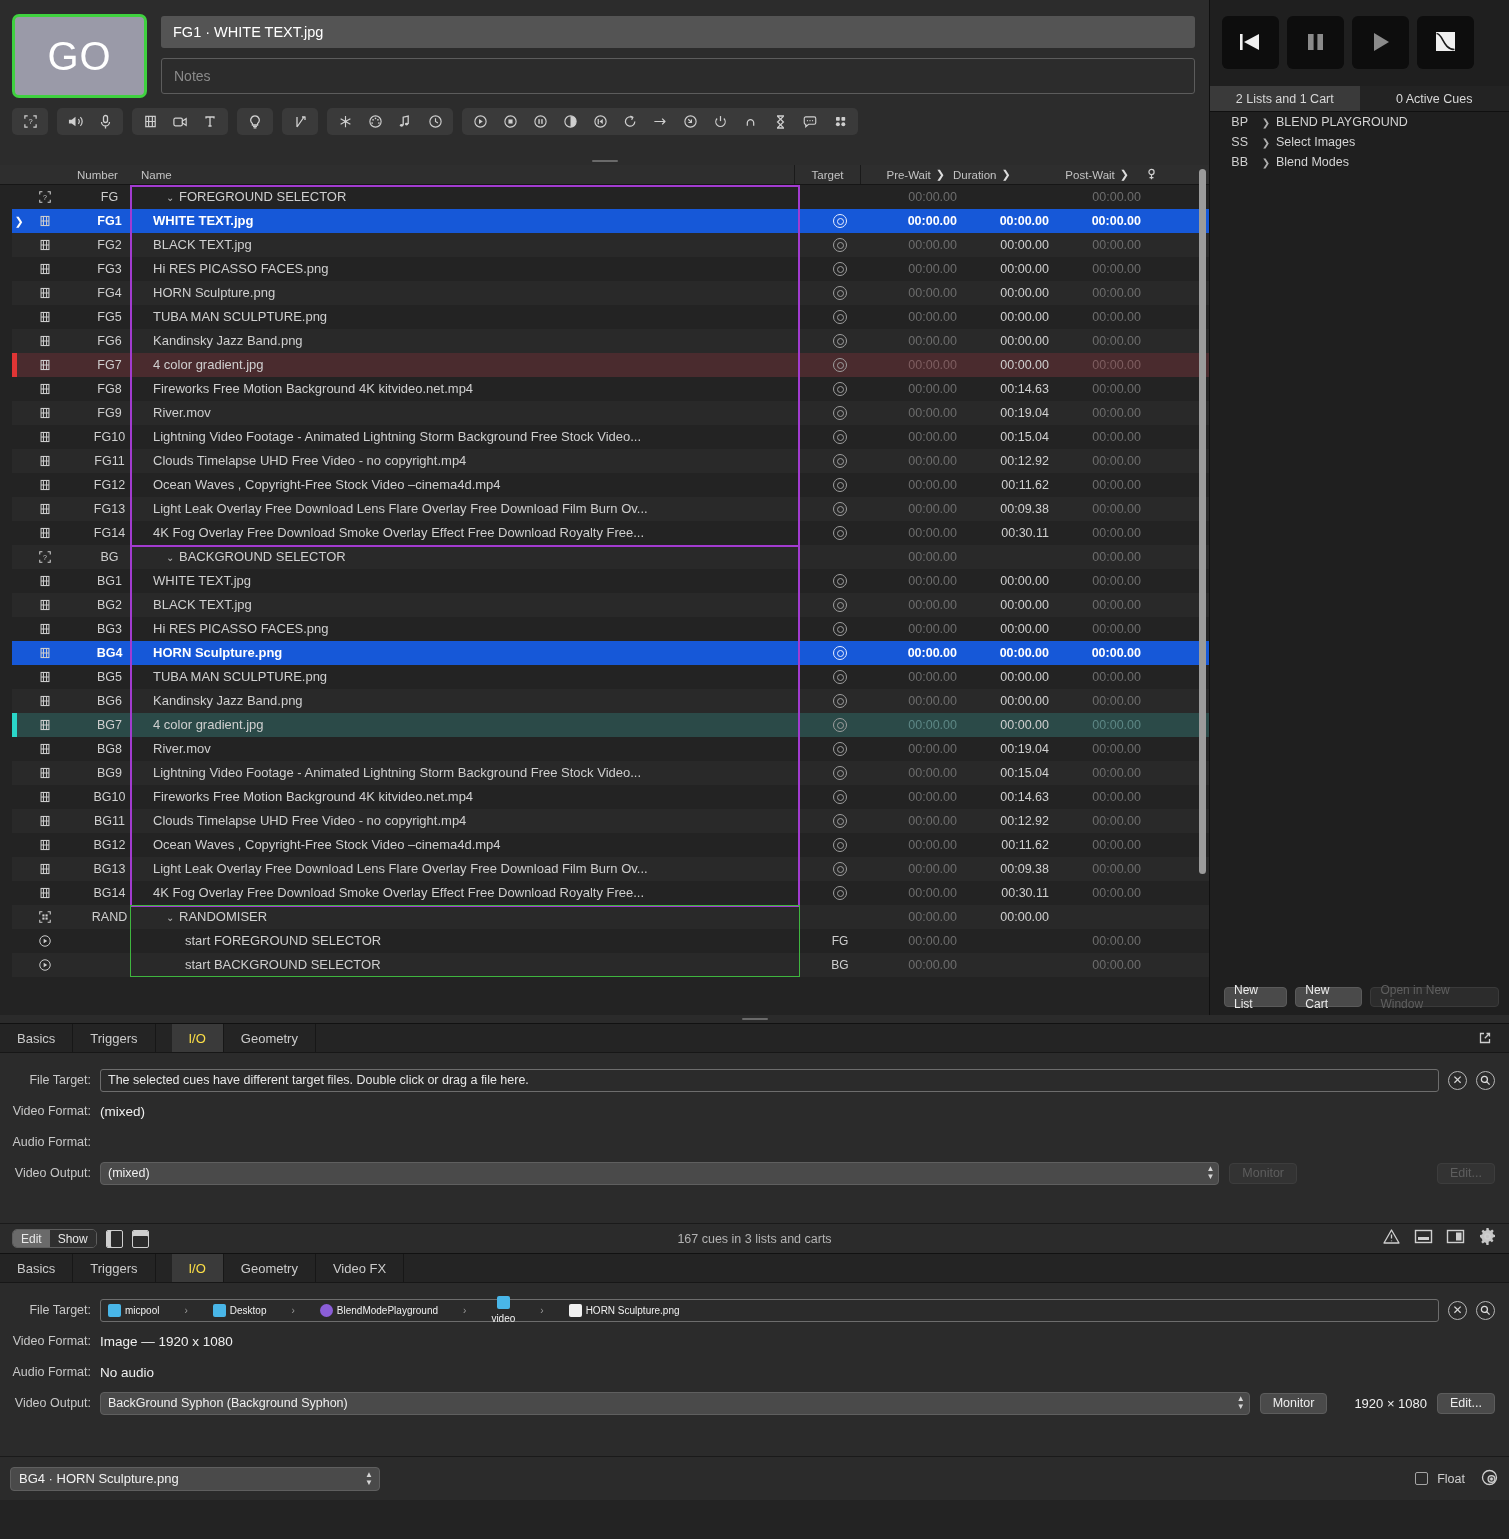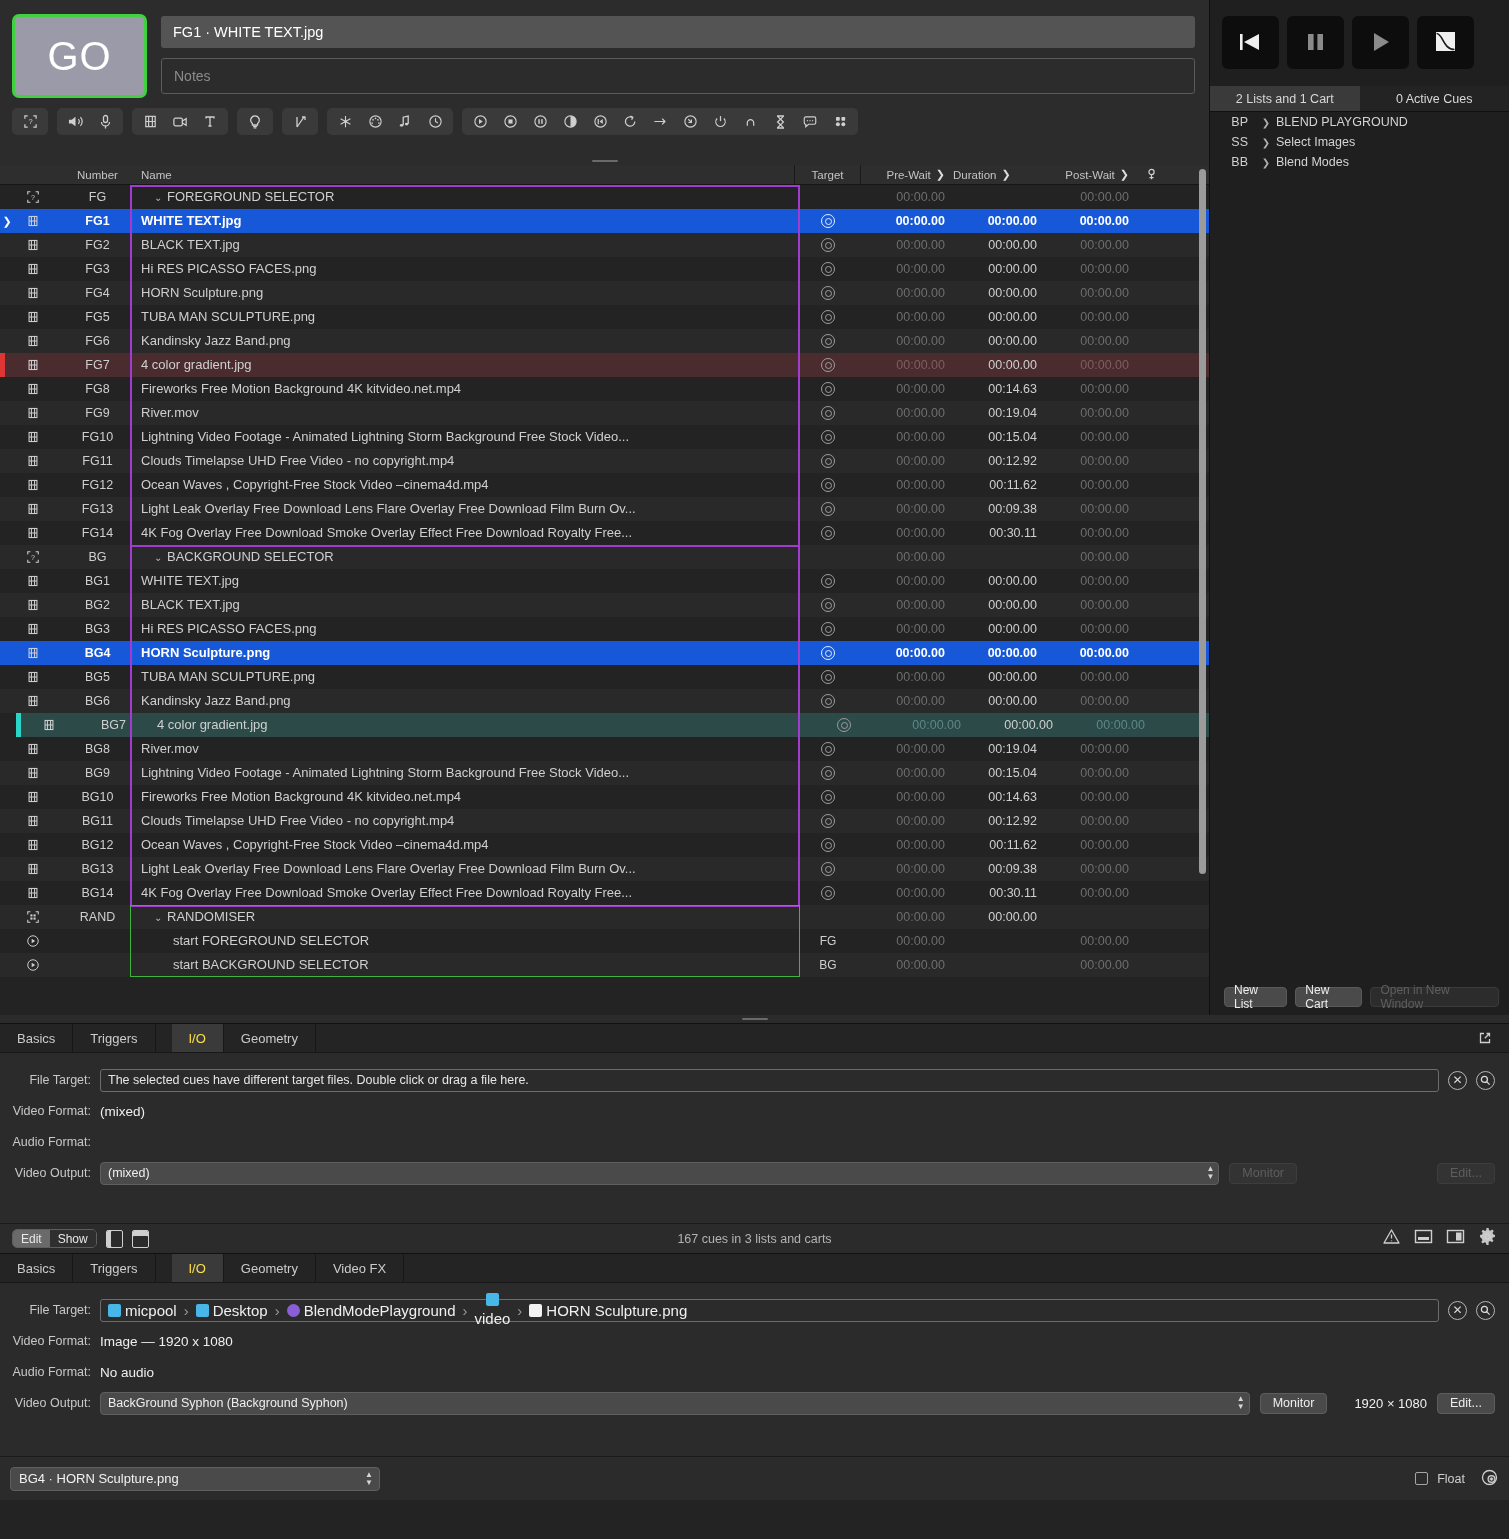--- a/index.html
+++ b/index.html
@@ -72,27 +72,27 @@
   .c-ico{width:65px;}
   .c-num{width:65px;justify-content:center;}
   .c-name{width:665px;padding-left:11px;}
   .c-tgt{width:66px;justify-content:center;}
   .c-pre{width:92px;justify-content:flex-end;padding-right:8px;}
   .c-dur{width:92px;justify-content:flex-start;padding-right:8px;}
   .c-post{width:92px;justify-content:flex-end;padding-right:8px;}
   .c-flag{width:28px;justify-content:center;}
   .arrw{margin-left:5px;font-size:11px;color:#dcdcdc;}
 
-  .rows{flex:1 1 auto;overflow:hidden;position:relative;}
+  .rows{flex:1 1 auto;overflow:hidden;position:relative;padding-left:12px;}
   .row{display:flex;height:24px;align-items:center;font-size:13px;color:#cfcfcf;position:relative;}
   .row.alt{background:#292929;}
   .row.base{background:#232323;}
   .row.sel{background:#1658d8;color:#fff;}
   .row.red{background:#4a2b2e;}
-  .row.teal{background:#2b4a48;margin-left:16px;}
+  .row.teal{background:#2b4a48;}
   .row .cell{height:100%;display:flex;align-items:center;}
   .cell.c-ico{justify-content:center;}
   .cell.c-num{justify-content:center;font-size:12.5px;}
   .cell.c-name{padding-left:11px;white-space:nowrap;overflow:hidden;text-overflow:ellipsis;display:block;line-height:24px;}
   .cell.c-tgt{justify-content:center;}
   .cell.c-pre,.cell.c-dur,.cell.c-post{justify-content:flex-end;padding-right:8px;font-size:12.5px;}
   .dim{color:#6d6d6d;}
   .row.red .dim{color:#7e5e60;}
   .row.teal .dim{color:#5d8785;}
   .bold{font-weight:bold;}
@@ -133,21 +133,21 @@
   .fgrid{padding:14px 0 0 0;}
   .frow{display:flex;align-items:center;height:26px;margin-bottom:5px;padding-right:14px;}
   .flabel{width:100px;text-align:right;padding-right:9px;font-size:12.5px;color:#c8c8c8;}
   .finput{flex:1;height:23px;background:#2b2b2b;border:1px solid #6d6d6d;border-radius:3px;display:flex;align-items:center;padding:0 7px;font-size:12.5px;color:#e6e6e6;}
   .fvalue{font-size:13.5px;color:#efefef;}
   .fselect{flex:1;height:23px;background:#4a4a4a;border:1px solid #5f5f5f;border-radius:4px;display:flex;align-items:center;padding:0 7px;font-size:12.5px;color:#efefef;position:relative;}
   .stepper{position:absolute;right:4px;top:2px;display:flex;flex-direction:column;gap:0px;color:#d6d6d6;font-size:8px;line-height:8px;}
   .iconbtn{width:19px;height:19px;border-radius:50%;border:1.6px solid #b5b5b5;display:flex;align-items:center;justify-content:center;color:#d9d9d9;font-size:12px;margin-left:9px;}
   .btn{height:21px;background:#4a4a4a;border:1px solid #5d5d5d;border-radius:4px;font-size:12.5px;color:#eee;display:flex;align-items:center;padding:0 12px;margin-left:10px;}
   .btn.disabled{background:#333;color:#5e5e5e;border-color:#3d3d3d;}
-  .crumb{display:flex;align-items:center;gap:5px;font-size:15px;color:#f0f0f0;white-space:nowrap;}
+  .crumb{display:flex;align-items:center;gap:23px;font-size:10px;color:#f0f0f0;white-space:nowrap;}
   .crumb .sep{color:#9a9a9a;margin:0 2px;}
   .fico{width:13px;height:13px;border-radius:2px;display:inline-block;}
   .fico.folder{background:#49b6e8;}
   .fico.purple{background:#8b5ed8;border-radius:50%;}
   .fico.file{background:#f2f2f2;}
 
   
   .statusbar{height:30px;background:#2b2b2b;border-top:1px solid #1a1a1a;display:flex;align-items:center;padding:0 12px;position:relative;}
   .segctl{display:flex;border:1px solid #5e5e5e;border-radius:5px;overflow:hidden;height:19px;}
   .seg{font-size:12px;padding:0 8px;display:flex;align-items:center;color:#e8e8e8;background:#2f2f2f;}

